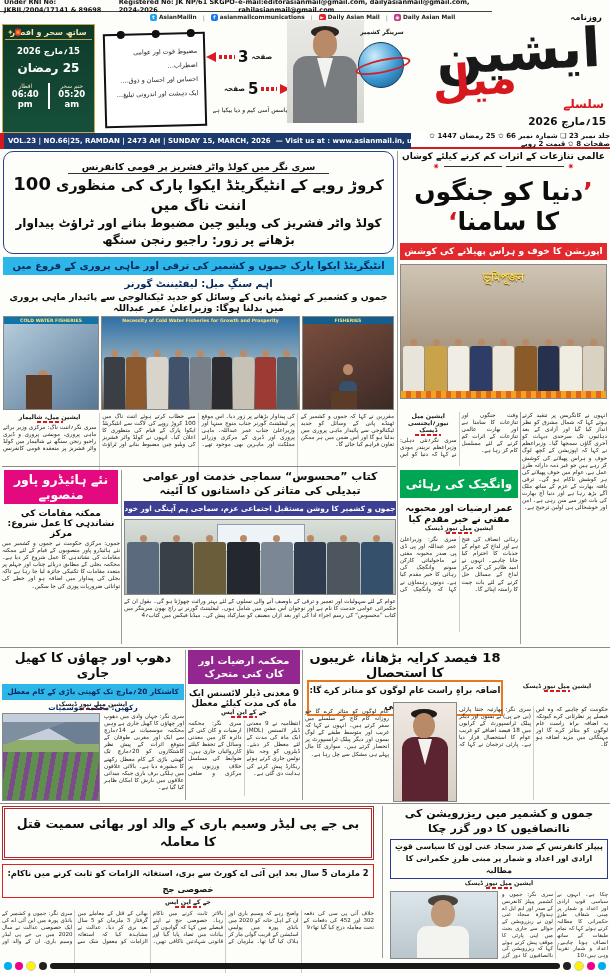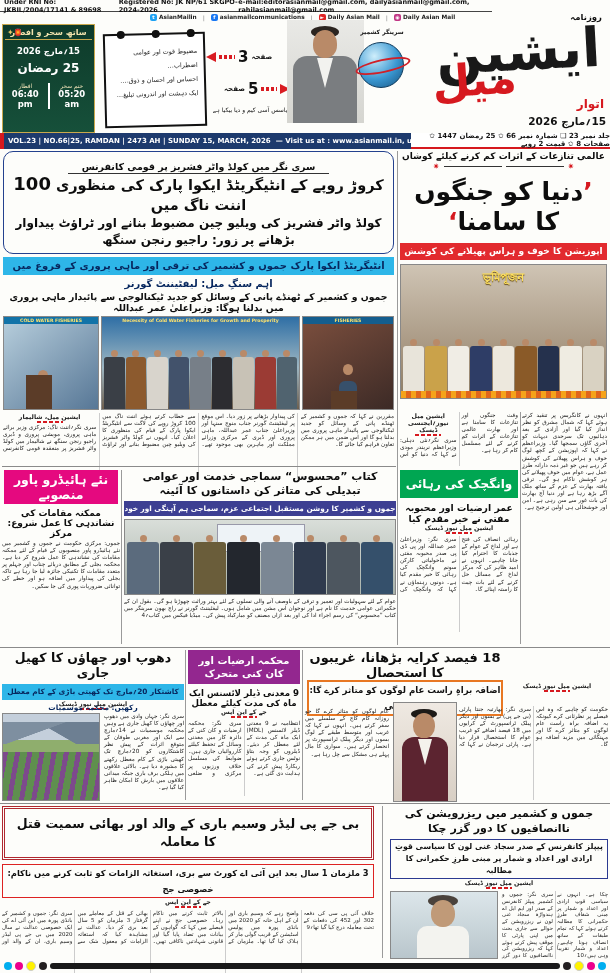--- a/index.html
+++ b/index.html
@@ -231,21 +231,21 @@
   </div>
 
   <div class="abs srg rtl">سرینگر کشمیر</div>
   <div class="abs globe">
     <div class="globe-band"></div>
   </div>
   <div class="abs masthead">
     <div class="rozn rtl">روزنامہ</div>
     <div class="mast-black rtl">ایشین</div>
     <div class="mast-red rtl">میل</div>
-    <div class="itwar rtl">اتوار</div>
+    <div class="itwar rtl">سلسلے</div>
     <div class="mdate rtl">15؍مارچ 2026</div>
   </div>
 
   <div class="abs datebar">
     <div class="db-red"></div>
     <div class="db-en">
       <span>VOL.23 | NO.66|25, RAMDAN | 2473 AH | SUNDAY 15, MARCH, 2026</span>
       <span>— Visit us at : www.asianmail.in, urdu.asianmail.in, epaper.asianmail.in —</span>
     </div>
     <div class="db-ur rtl">جلد نمبر 23 ❑ شمارہ نمبر 66 ✩ 25 رمضان 1447 ✩ صفحات 8 ✩ قیمت 2 روپے</div>
@@ -417,21 +417,21 @@
     </div>
     <div class="fare-colB">
       <div class="body-txt">سری نگر: بھارتیہ جنتا پارٹی (بی جے پی) نے بسوں اور دیگر پبلک ٹرانسپورٹ کے کرایوں میں 18 فیصد اضافے کو غریب عوام کا استحصال قرار دیا ہے۔ پارٹی ترجمان نے کہا کہ حکومت کو چاہیے کہ وہ اس فیصلے پر نظرثانی کرے کیونکہ یہ اضافہ براہ راست عام لوگوں کو متاثر کرے گا اور مہنگائی میں مزید اضافہ ہو گا۔</div>
     </div>
   </div>
 
   <div class="abs hr" style="left:0;top:803px;width:610px"></div>
 
   <div class="abs bari">
     <div class="h-ur bari-hbox">بی جے پی لیڈر وسیم باری کے والد اور بھائی سمیت قتل کا معاملہ</div>
-    <div class="bari-bar">3 ملزمان 1 سال بعد این آئی اے کورٹ سے بری، استغاثہ الزامات کو ثابت کرنے میں ناکام: خصوصی جج</div>
+    <div class="bari-bar">2 ملزمان 5 سال بعد این آئی اے کورٹ سے بری، استغاثہ الزامات کو ثابت کرنے میں ناکام: خصوصی جج</div>
     <div class="dateline">جے کے این ایس</div>
     <div class="dl-dash"></div>
     <div class="bari-body">
       <div class="body-txt" style="font-size:5.5px;line-height:6.9px">سری نگر: جموں و کشمیر کے بانڈی پورہ میں این آئی اے کی ایک خصوصی عدالت نے سال 2020 میں بی جے پی لیڈر وسیم باری، ان کے والد اور بھائی کے قتل کے معاملے میں گرفتار 3 ملزمان کو 5 سال بعد بری کر دیا۔ عدالت نے مشاہدہ کیا کہ استغاثہ الزامات کو معقول شک سے بالاتر ثابت کرنے میں ناکام رہا۔ خصوصی جج نے اپنے فیصلے میں کہا کہ گواہوں کے بیانات میں تضاد پایا گیا اور قانونی شہادتیں ناکافی تھیں۔ واضح رہے کہ وسیم باری اور ان کے اہل خانہ کو 2020 میں بانڈی پورہ میں پولیس اسٹیشن کے قریب گولی مار کر ہلاک کیا گیا تھا۔ ملزمان کے خلاف آئی پی سی کی دفعہ 302 اور 452 کی دفعات کے تحت معاملہ درج کیا گیا تھا؍9</div>
     </div>
   </div>
   <div class="abs vr" style="left:382px;top:806px;height:152px"></div>
 
   <div class="abs resv">
     <div class="h-ur resv-h">جموں و کشمیر میں ریزرویشن کی ناانصافیوں کا دور گزر چکا</div>

